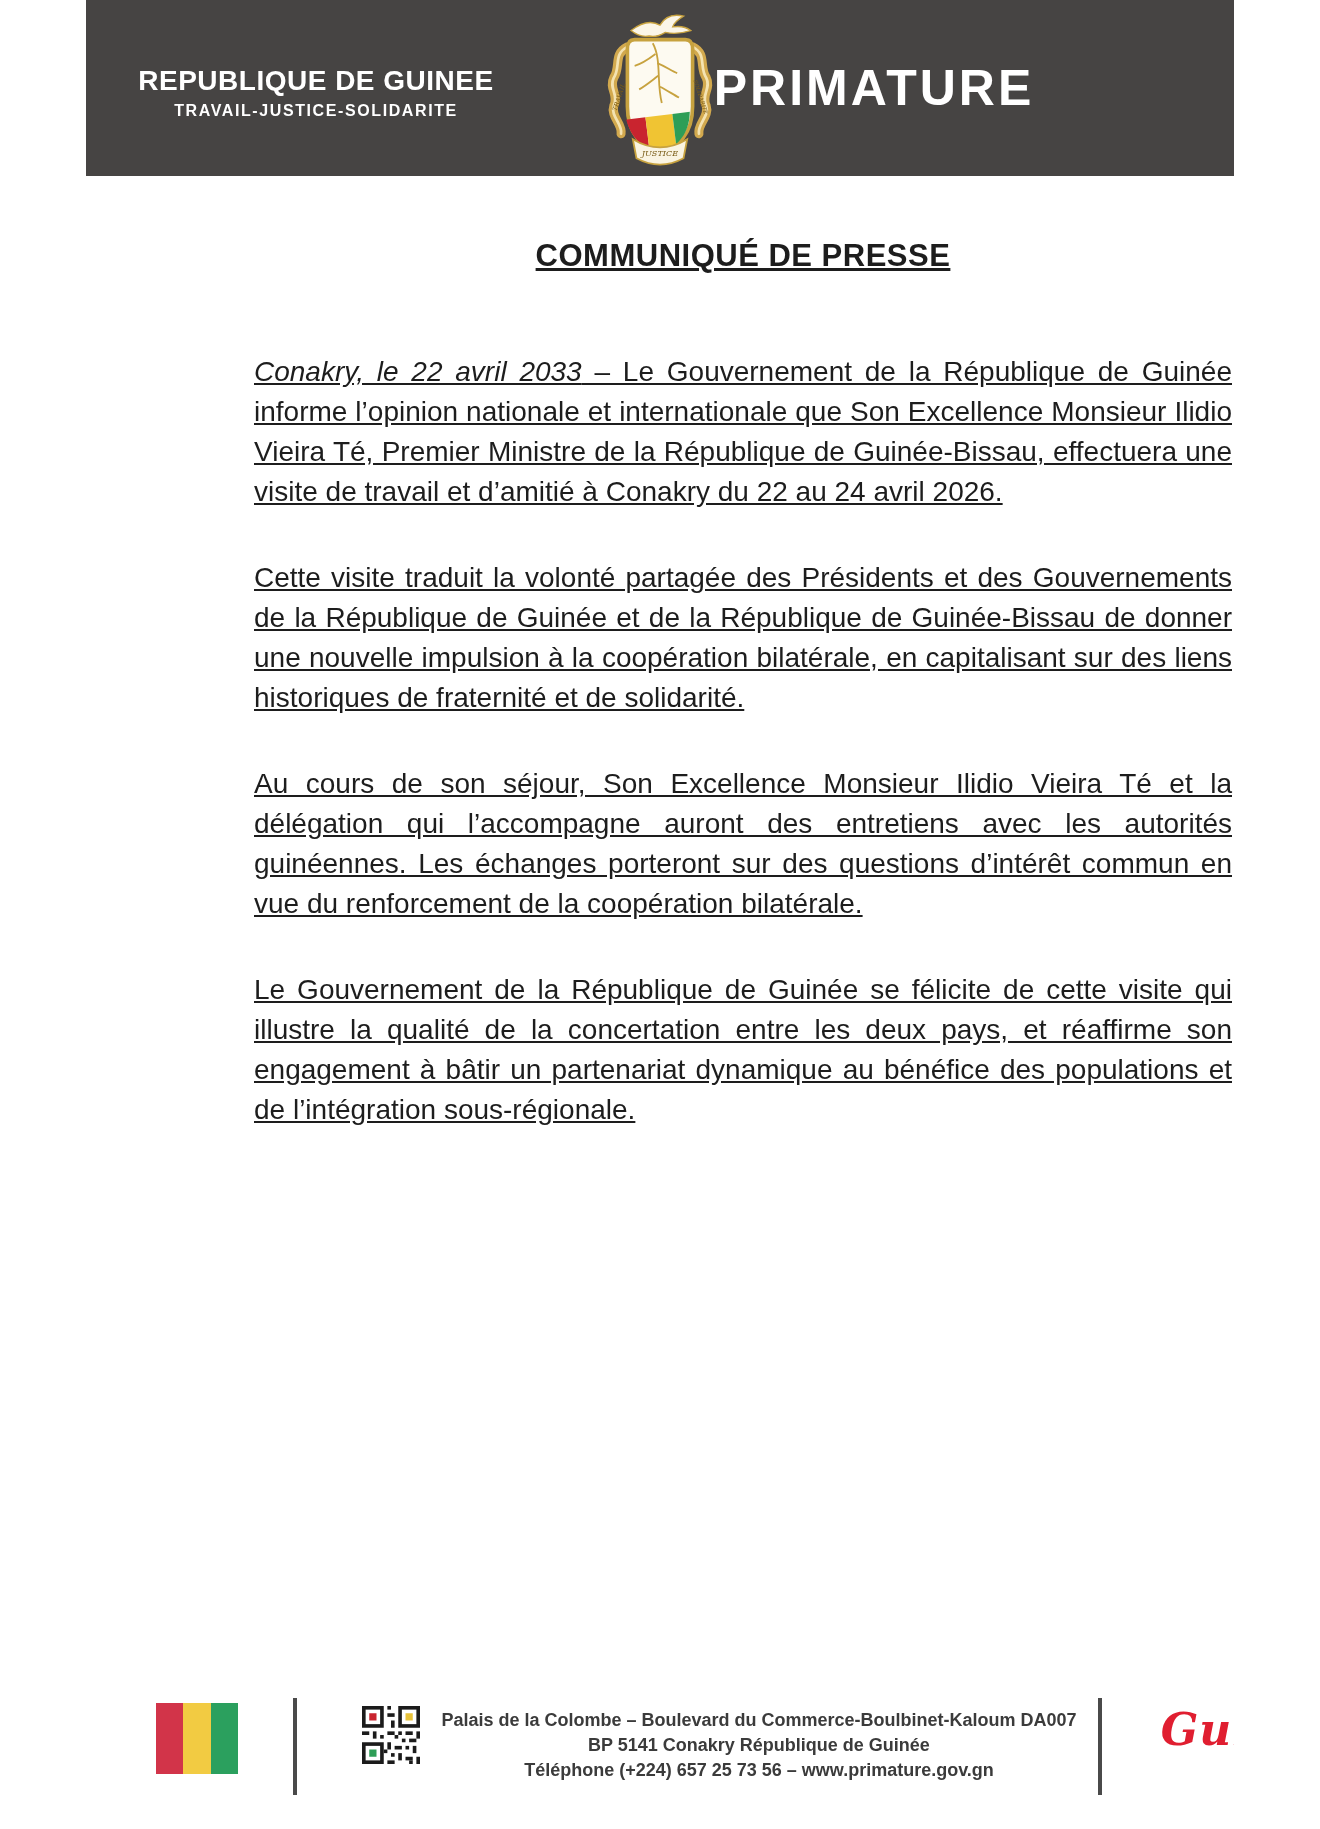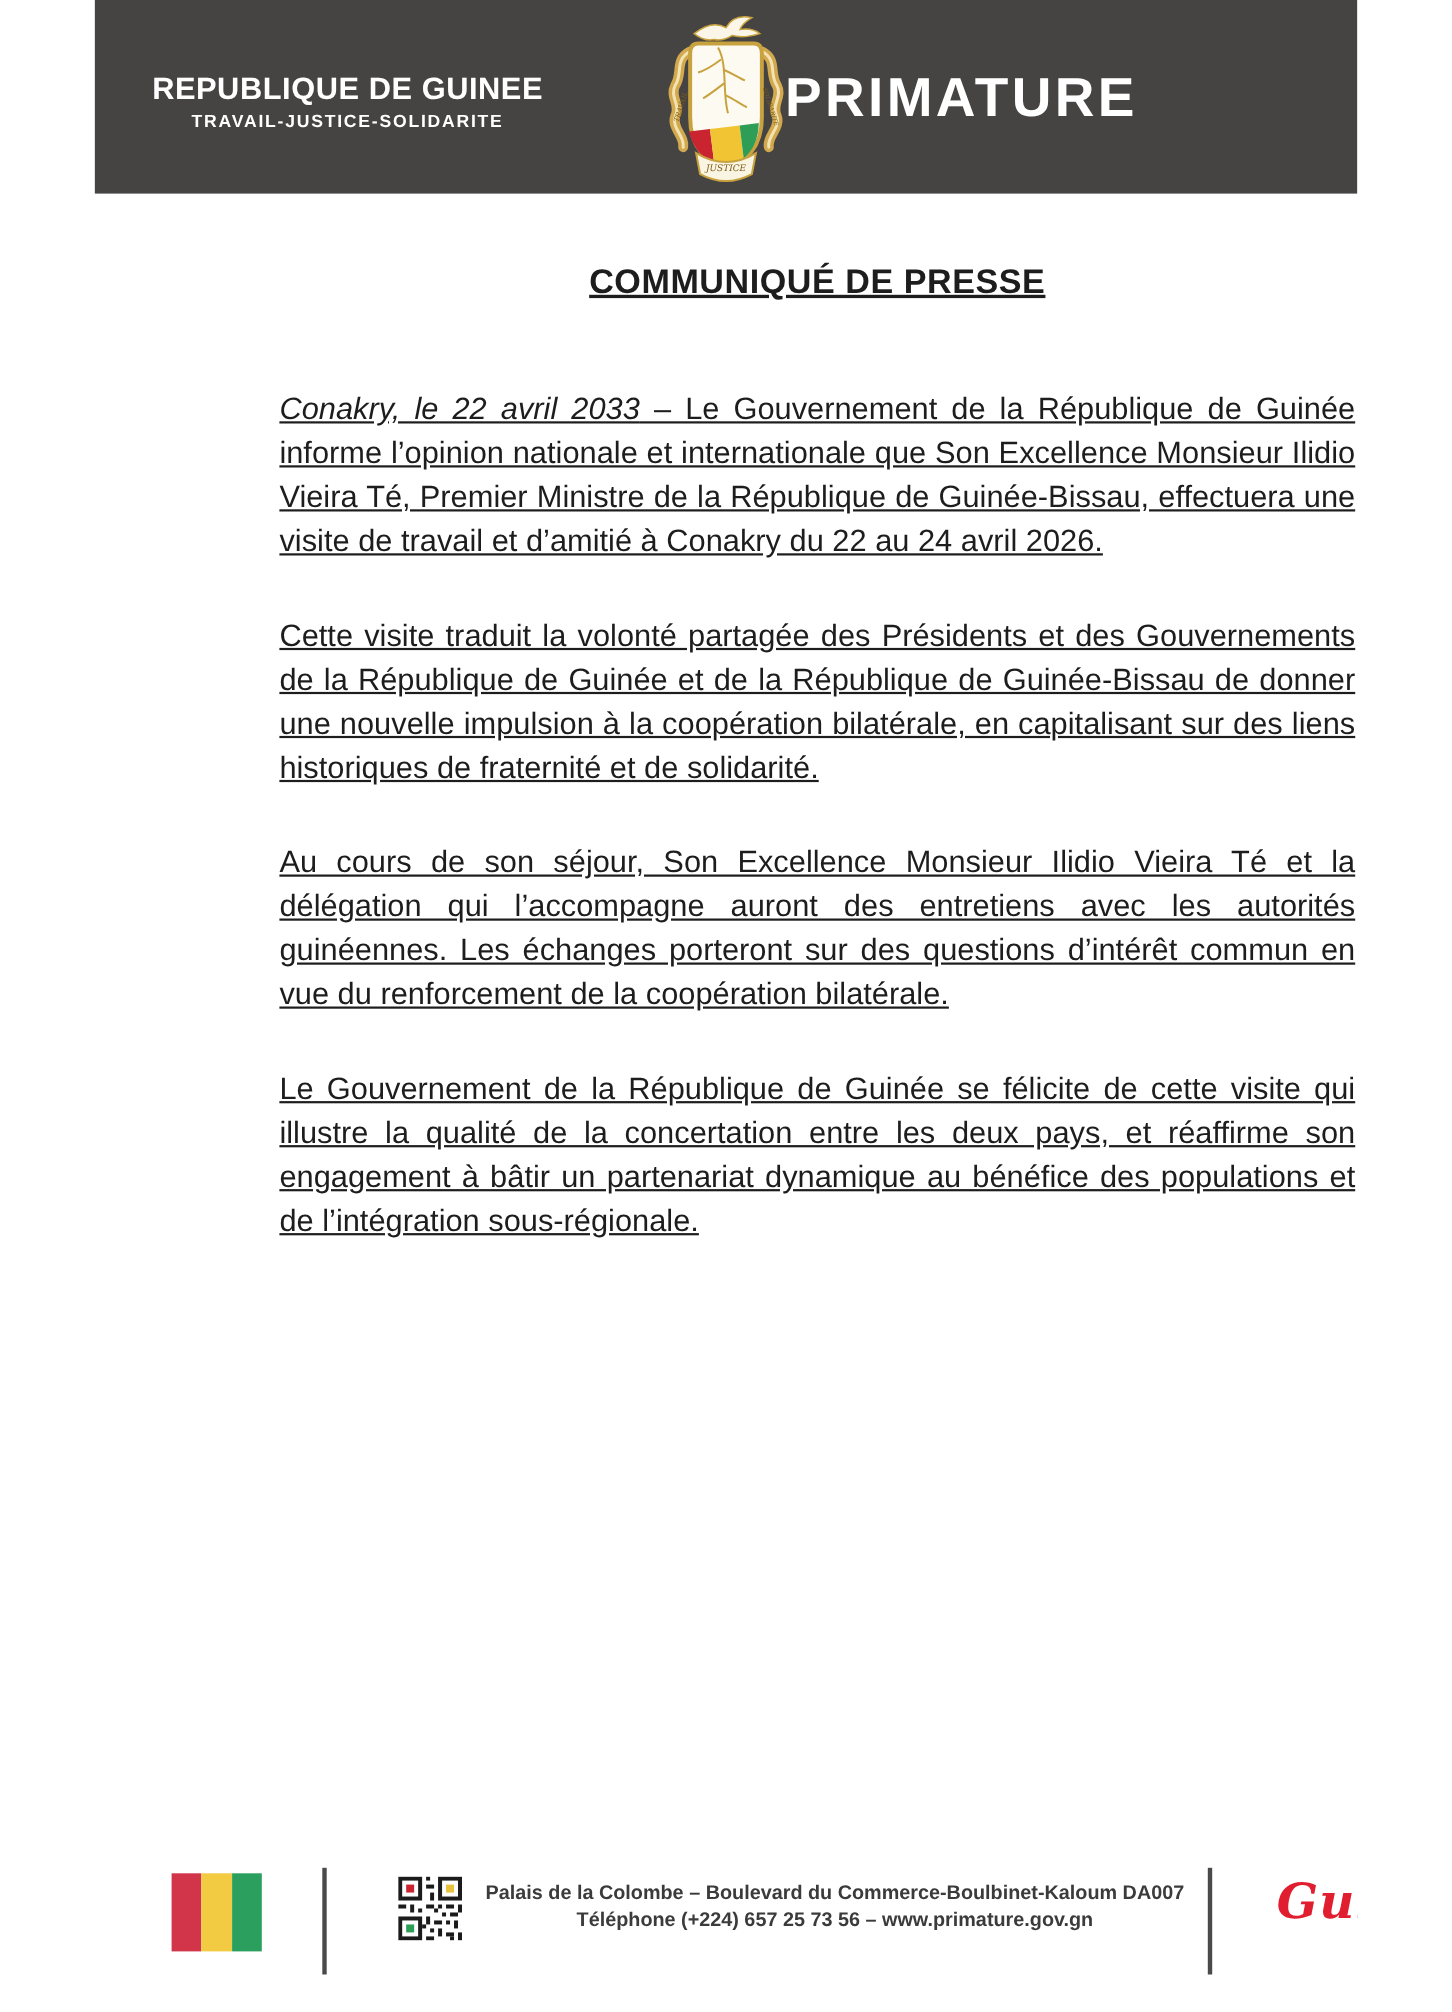--- a/index.html
+++ b/index.html
@@ -297,20 +297,21 @@
             <rect x="60" y="56" width="4" height="8"></rect>
           <rect x="36" y="32" width="4" height="4"></rect>
             <rect x="24" y="48" width="4" height="4"></rect>
             <rect x="52" y="60" width="4" height="4"></rect>
         </g>
       </svg>
     </div>
 
     <div class="address-block">
       <div>Palais de la Colombe – Boulevard du Commerce-Boulbinet-Kaloum DA007</div>
+      <div>BP 5141 Conakry République de Guinée</div>
       <div>Téléphone (+224) 657 25 73 56 – www.primature.gov.gn</div>
     </div>
 
     <div class="v-divider"></div>
 
     <div class="logo-block">
       <div class="guinee-blob">
         <svg width="34" height="26" viewBox="0 0 34 26">
           <path d="M8,16 C6,10 10,4 16,3 C22,2 28,5 30,10 C32,14 28,18 24,17 C20,16 18,22 13,21 C9,20 9,19 8,16 Z" fill="#e01e30"></path>
         </svg>

